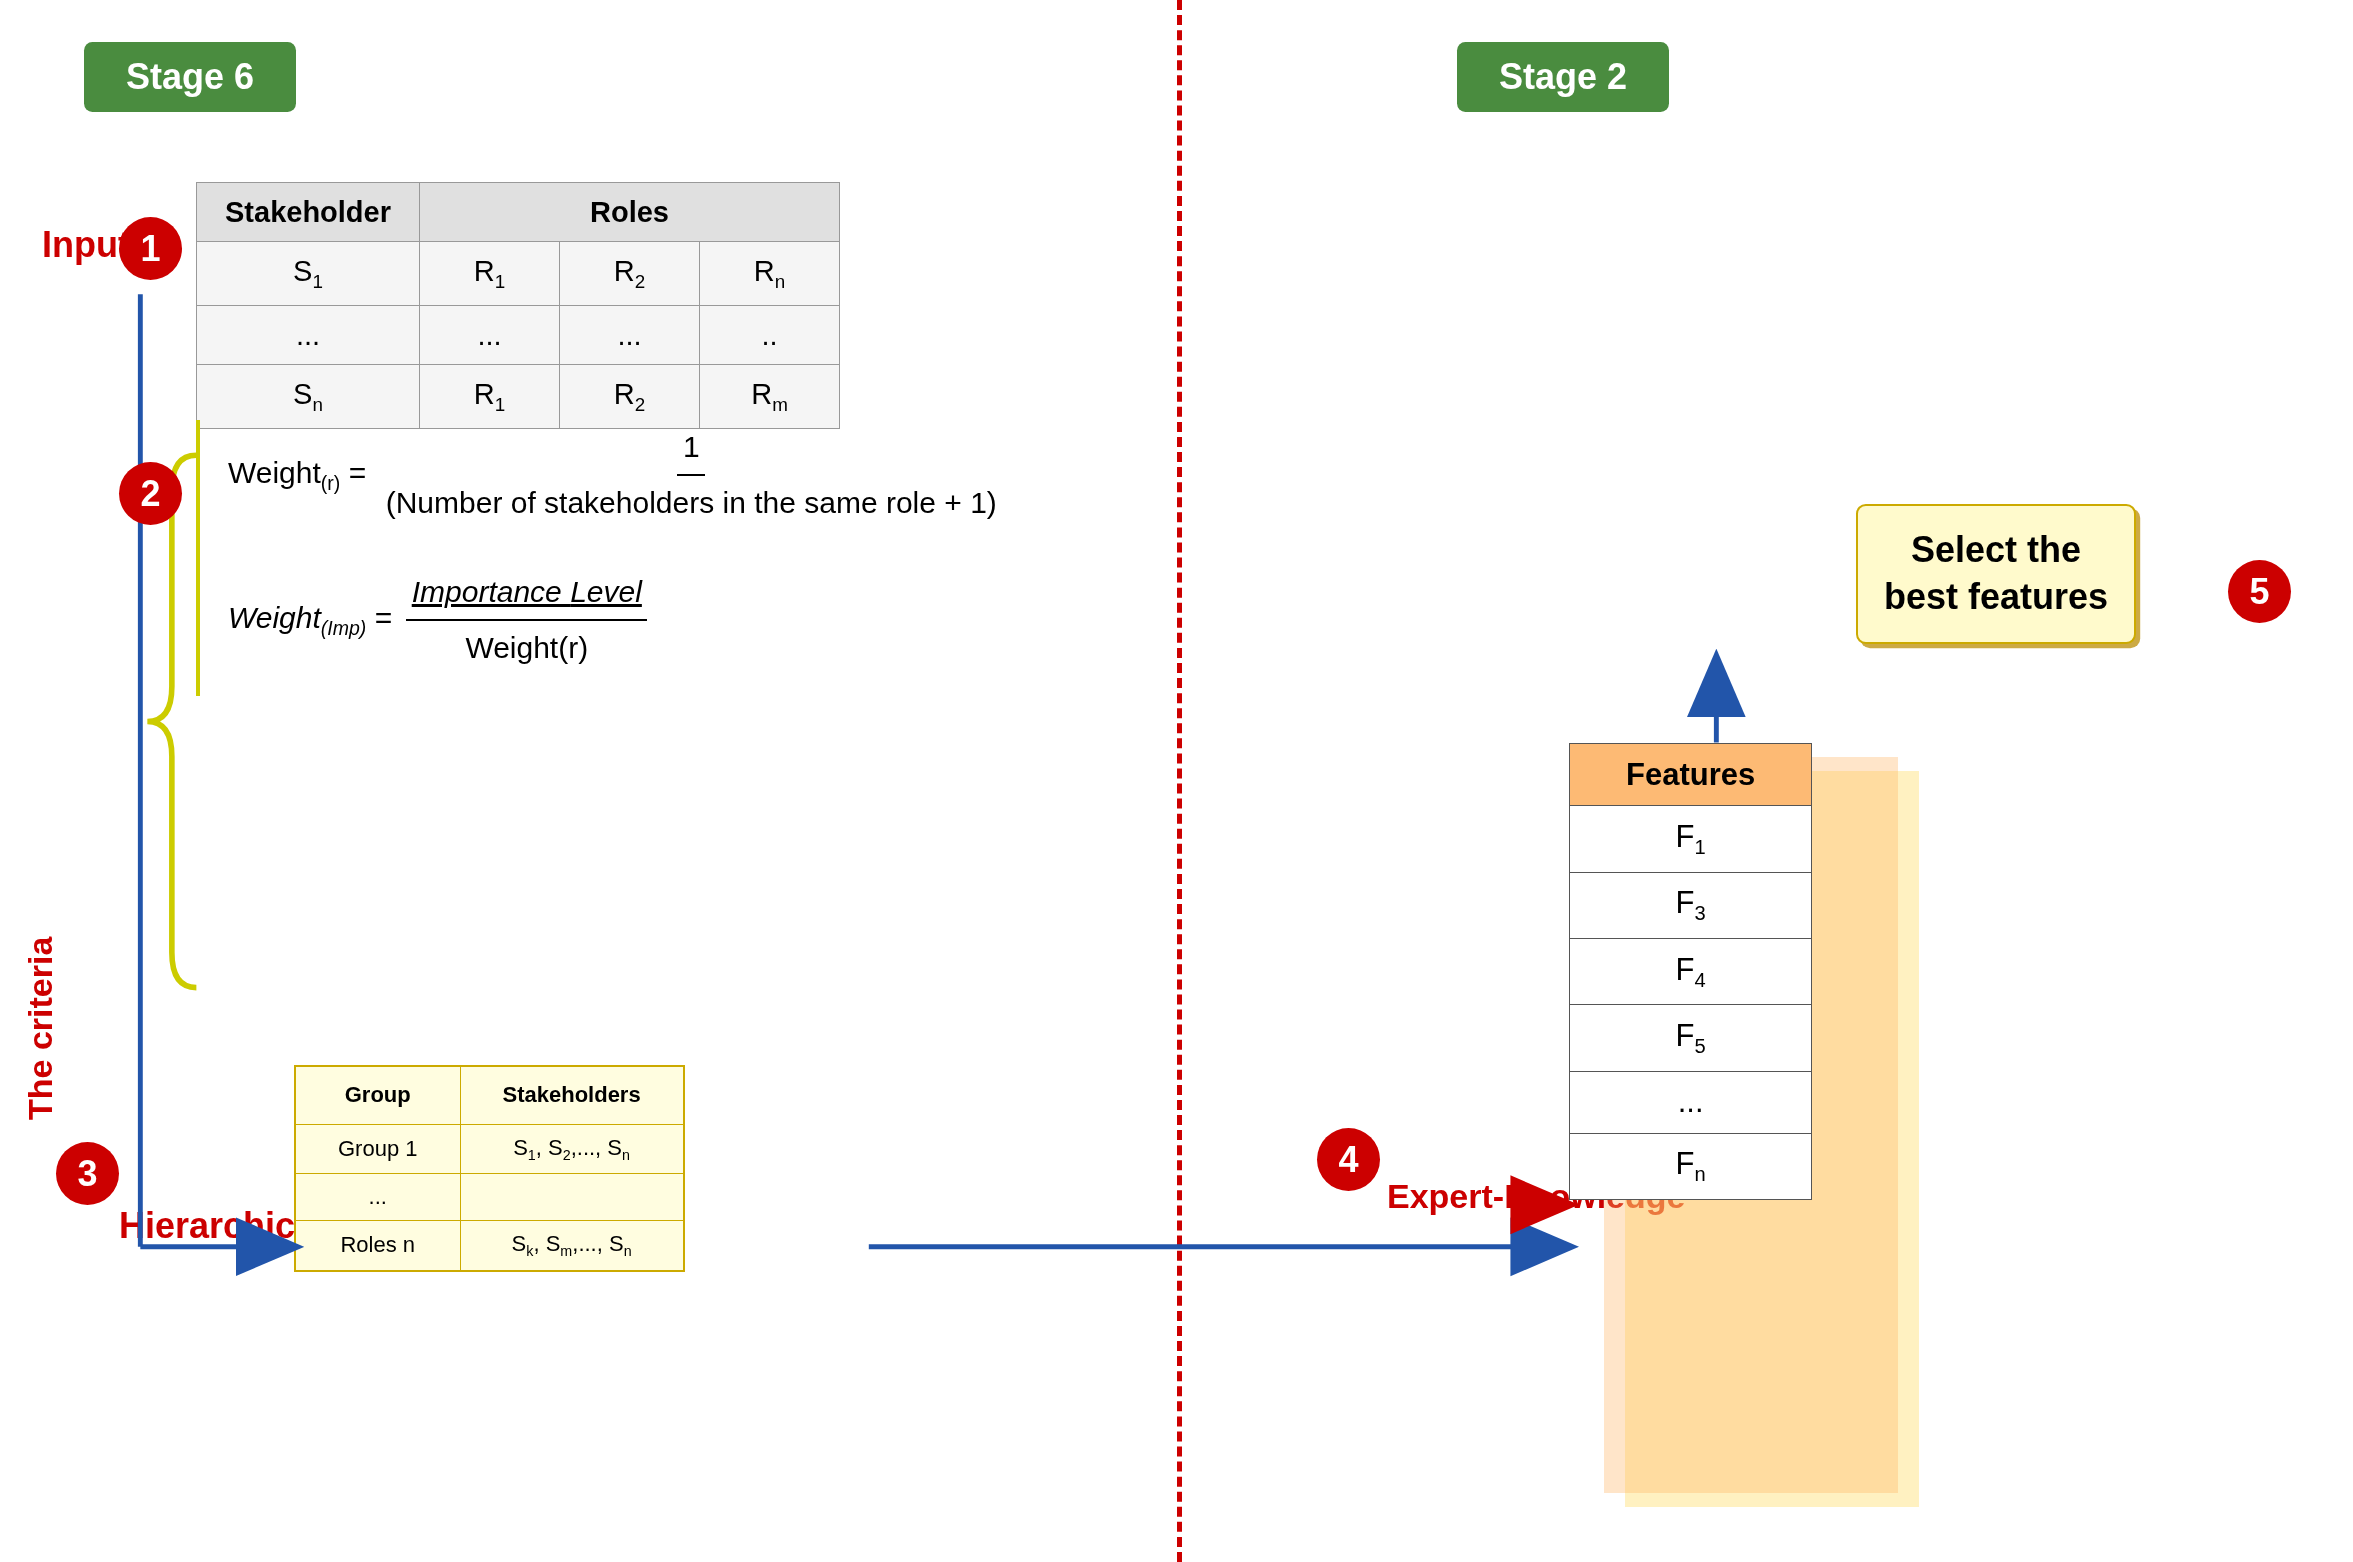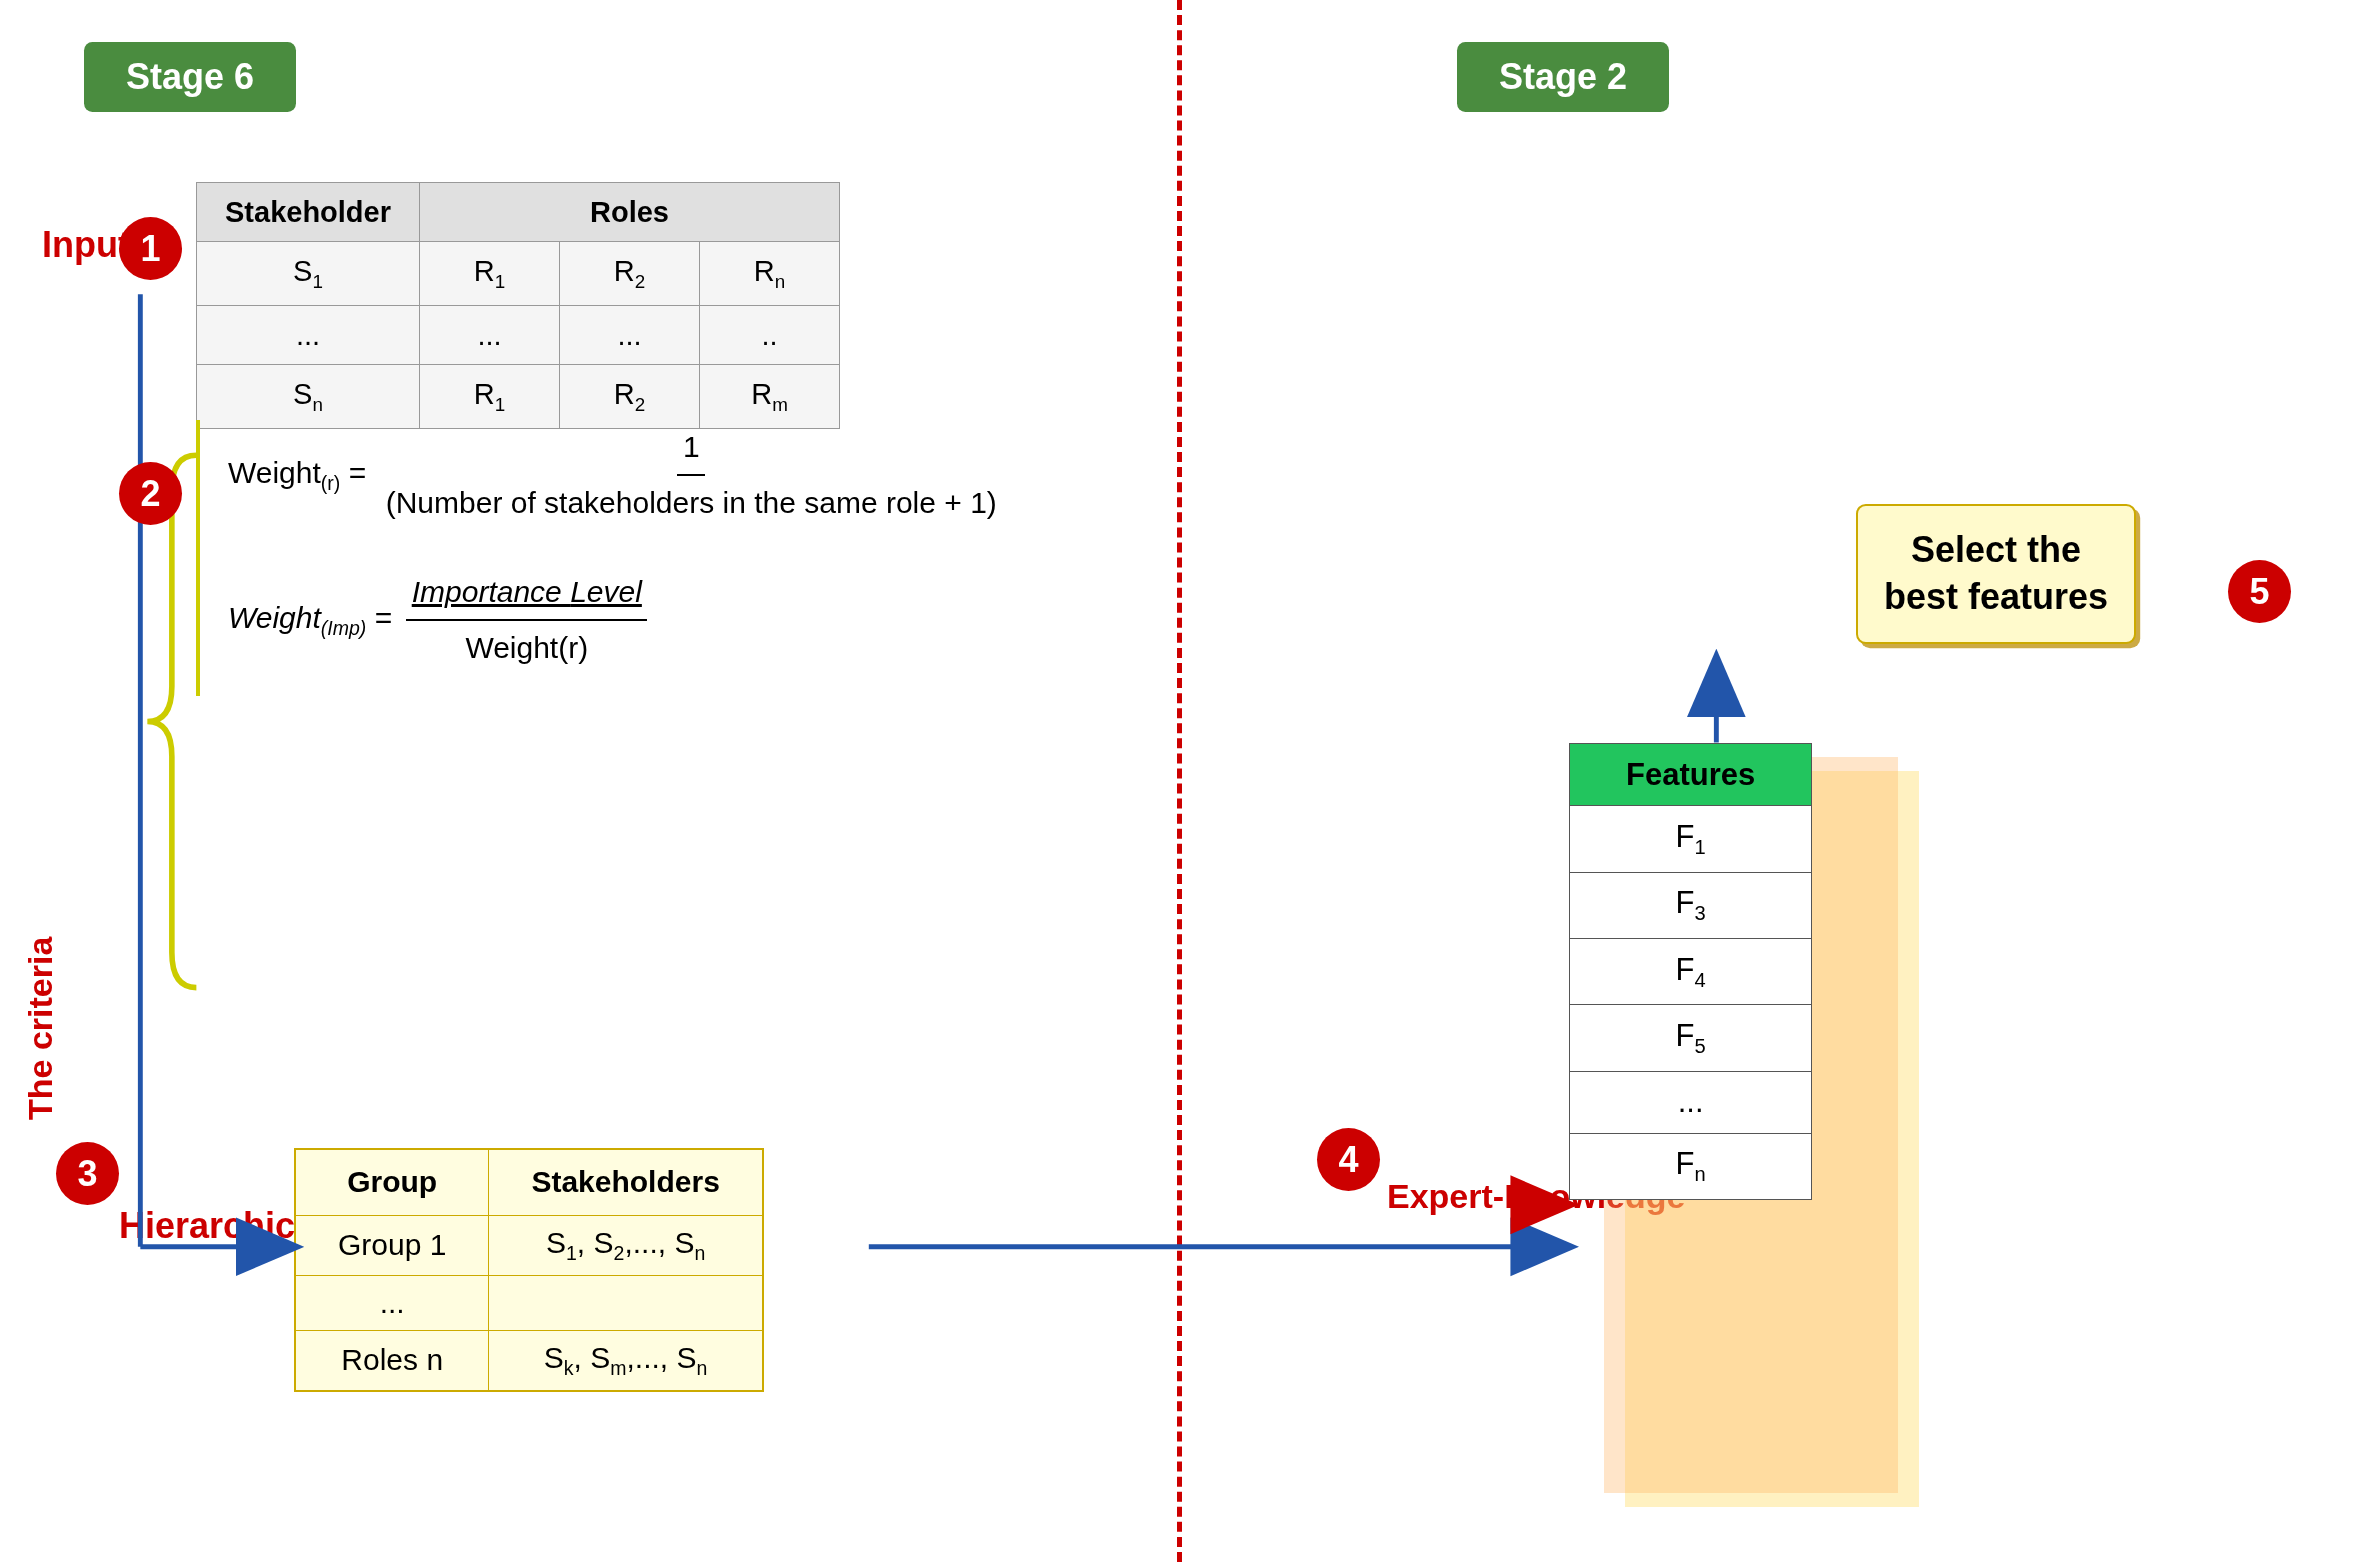--- a/index.html
+++ b/index.html
@@ -135,24 +135,24 @@
       text-align: center;
     }
     .fraction .denominator {
       padding: 0 5.6px;
       text-align: right;
     }
 
     
     .cluster-table {
       position: absolute;
-      top: 1148px;
+      top: 1065px;
       left: 294px;
       border-collapse: collapse;
-      font-size: 30px;
+      font-size: 22px;
       background: #4d7c0f;
       border: 2.1px solid #ccaa00;
     }
     .cluster-table th {
       border: 1.4px solid #ccaa00;
       padding: 15.4px 42px;
       text-align: center;
       background: #fffde0;
       font-weight: bold;
     }
@@ -169,21 +169,21 @@
       top: 743px;
       left: 1583px;
       border-collapse: collapse;
       font-size: 31px;
     }
     .features-table th {
       border: 1.4px solid #555;
       padding: 12.6px 56px;
       text-align: center;
       font-weight: bold;
-      background: #22c55e;
+      background: #fdba74;
     }
     .features-table td {
       border: 1.4px solid #555;
       padding: 12.6px 56px;
       text-align: center;
       background: #fff;
     }
 
     
     .features-shadow-1 {

